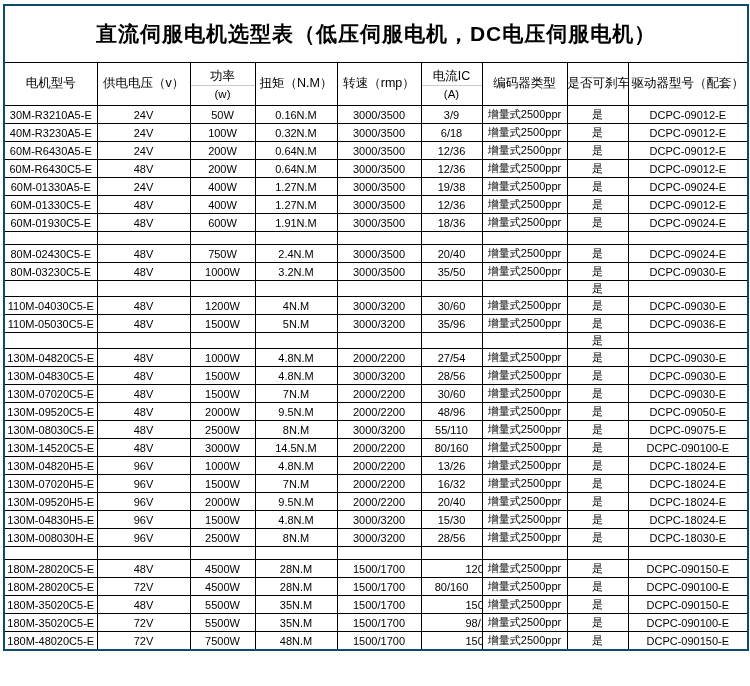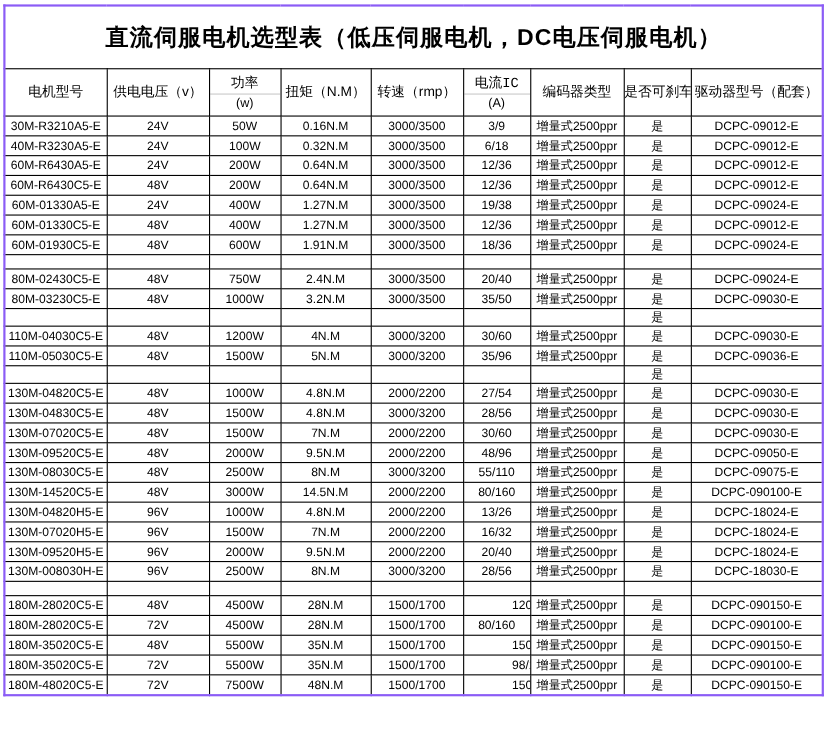--- a/index.html
+++ b/index.html
@@ -1,24 +1,24 @@
 <!DOCTYPE html>
 <html><head>
 <meta charset="utf-8">
 <style>
   html,body{margin:0;padding:0;background:#ffffff;}
   body{width:750px;height:686px;font-family:"Liberation Sans","DejaVu Sans",sans-serif;color:#000;}
-  table{border-collapse:collapse;table-layout:fixed;width:744px;margin:4px 3px 0 3px;border:2px solid #8b5cf6;}
+  table{border-collapse:collapse;table-layout:fixed;width:744px;margin:4px 3px 0 3px;border:2px solid #0c4a6e;}
   td,th{border:1.5px solid #000;text-align:center;vertical-align:middle;padding:0;overflow:hidden;white-space:nowrap;font-weight:normal;}
   tr.title-row td{height:56px;font-size:21px;font-weight:bold;letter-spacing:1px;}
   tr.header-row th{height:42px;font-size:12.5px;line-height:1.25;}
   tr.data-row td{height:17px;font-size:11px;}
   tr.spacer-row td{height:12px;font-size:11px;}
   .hdr-main{display:block;}
-  .hdr-split .hdr-main{border-bottom:1px solid #c9c9c9;padding:2px 0 1px 0;font-family:Liberation Mono, monospace;}
+  .hdr-split .hdr-main{border-bottom:1px solid #c9c9c9;padding:2px 0 1px 0;}
   .hdr-sub{display:block;padding-top:1px;font-size:11.5px;}
   td.sc{font-size:9px;padding-left:44px;}
 </style>
 </head>
 <body>
 
 <table>
   <colgroup>
     <col style="width:93px">
       <col style="width:93px">
@@ -299,20 +299,31 @@
         <td>96V</td>
         <td>2000W</td>
         <td>9.5N.M</td>
         <td>2000/2200</td>
         <td>20/40</td>
         <td>增量式2500ppr</td>
         <td>是</td>
         <td>DCPC-18024-E</td>
       </tr>
       <tr class="data-row">
+        <td>130M-04830H5-E</td>
+        <td>96V</td>
+        <td>1500W</td>
+        <td>4.8N.M</td>
+        <td>3000/3200</td>
+        <td>15/30</td>
+        <td>增量式2500ppr</td>
+        <td>是</td>
+        <td>DCPC-18024-E</td>
+      </tr>
+      <tr class="data-row">
         <td>130M-008030H-E</td>
         <td>96V</td>
         <td>2500W</td>
         <td>8N.M</td>
         <td>3000/3200</td>
         <td>28/56</td>
         <td>增量式2500ppr</td>
         <td>是</td>
         <td>DCPC-18030-E</td>
       </tr>

